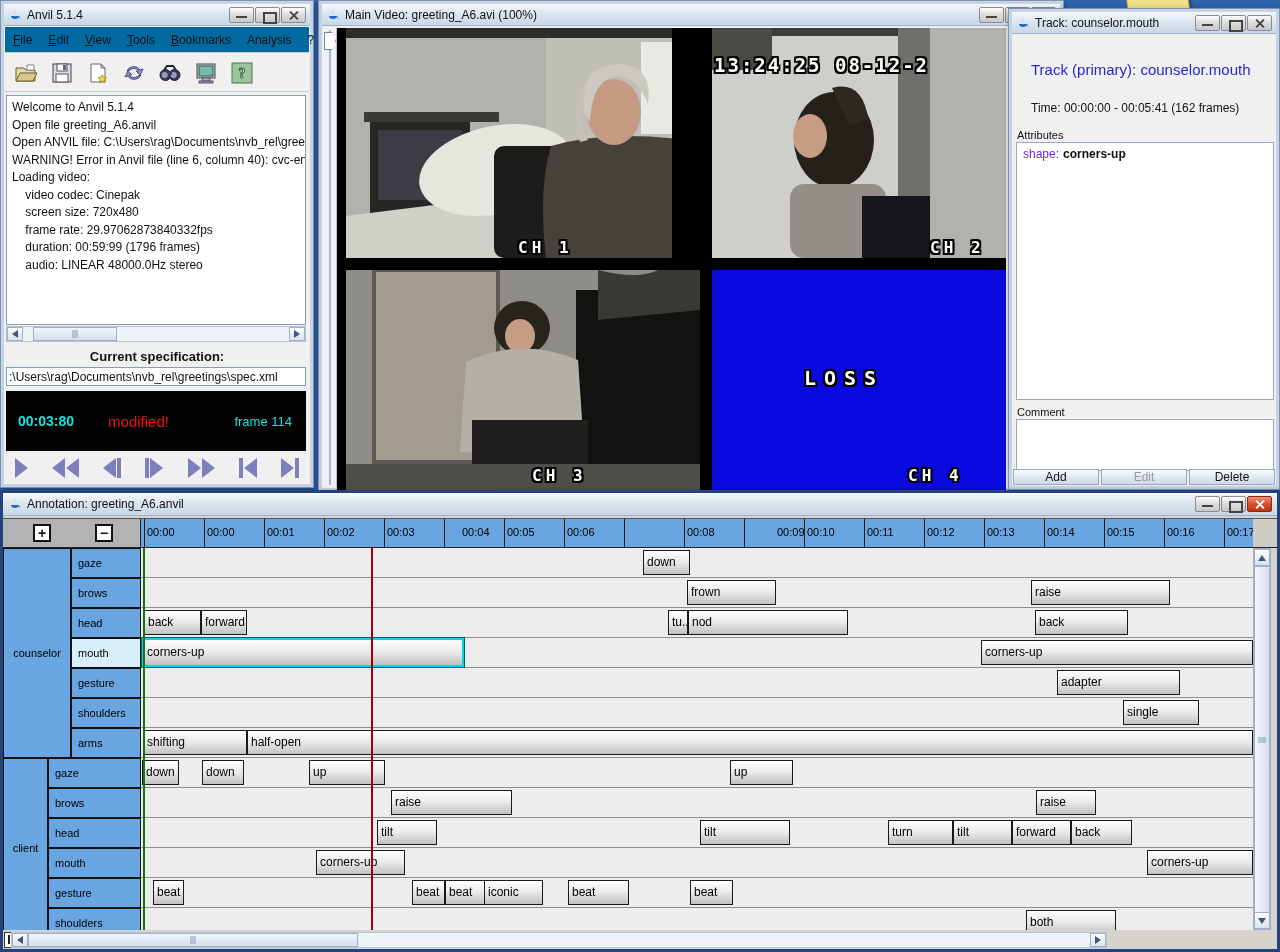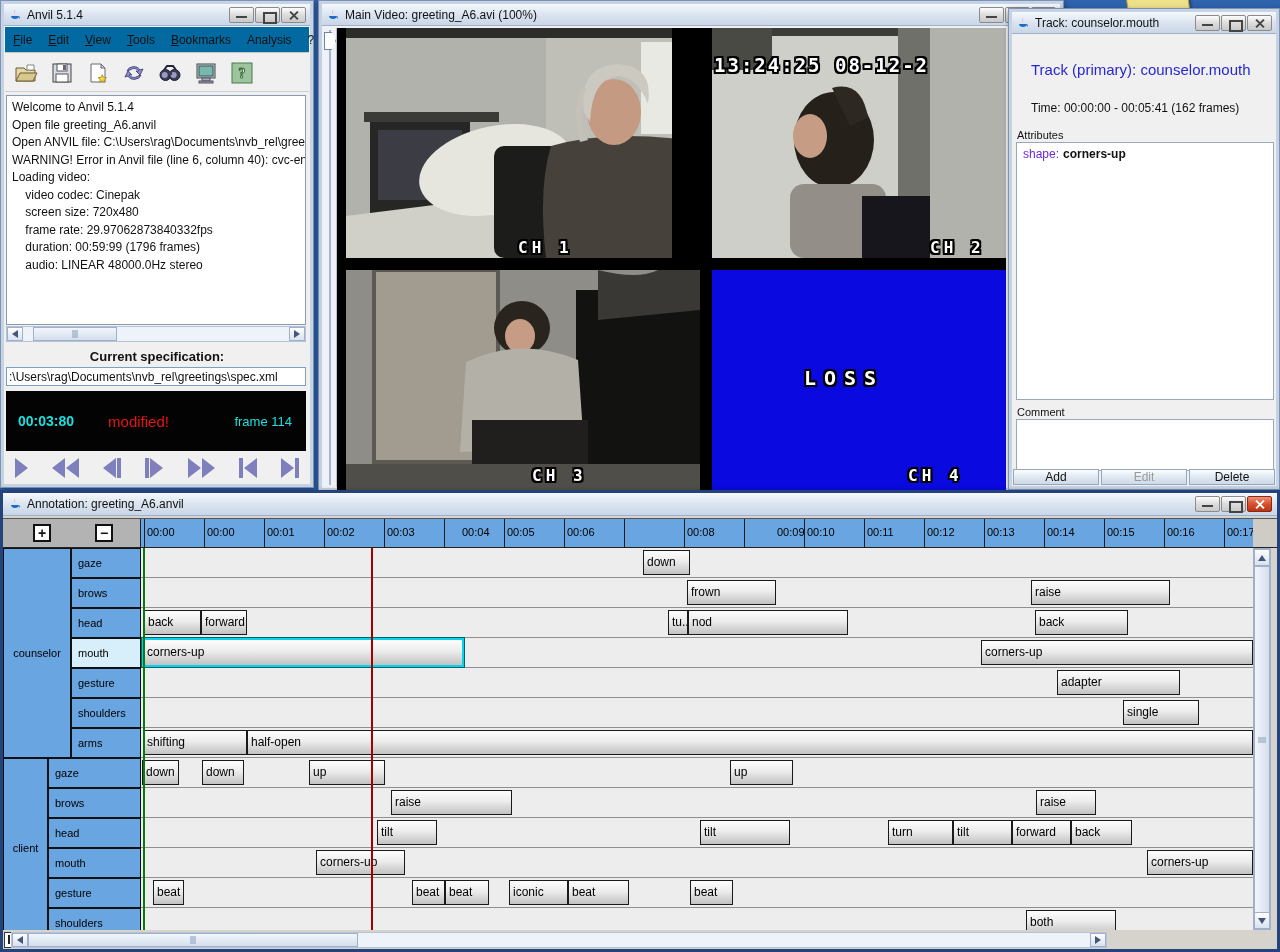--- a/index.html
+++ b/index.html
@@ -513,21 +513,21 @@
       <div class="block" style="left: 1068px; top: 272px; width: 61px;">back</div>
       <div class="cell track" style="left: 45px; top: 300px; width: 93px; height: 30px;">mouth</div>
       <div class="rowline" style="top: 329px;"></div>
       <div class="block" style="left: 313px; top: 302px; width: 89px;">corners-up</div>
       <div class="block" style="left: 1144px; top: 302px; width: 106px;">corners-up</div>
       <div class="cell track" style="left: 45px; top: 330px; width: 93px; height: 30px;">gesture</div>
       <div class="rowline" style="top: 359px;"></div>
       <div class="block" style="left: 150px; top: 332px; width: 31px;">beat</div>
       <div class="block" style="left: 409px; top: 332px; width: 33px;">beat</div>
       <div class="block" style="left: 442px; top: 332px; width: 44px;">beat</div>
-      <div class="block" style="left: 506px; top: 332px; width: 59px;">iconic</div>
+      <div class="block" style="left: 481px; top: 332px; width: 59px;">iconic</div>
       <div class="block" style="left: 565px; top: 332px; width: 61px;">beat</div>
       <div class="block" style="left: 687px; top: 332px; width: 43px;">beat</div>
       <div class="cell track" style="left: 45px; top: 360px; width: 93px; height: 30px;">shoulders</div>
       <div class="block" style="left: 1023px; top: 362px; width: 90px;">both</div>
       <div id="tl-green"></div>
       <div id="tl-red" style="left: 368px;"></div>
     </div>
   <div id="vscroll">
     <span class="vs-btn" style="top:0;">
         <span class="arr up"></span>

